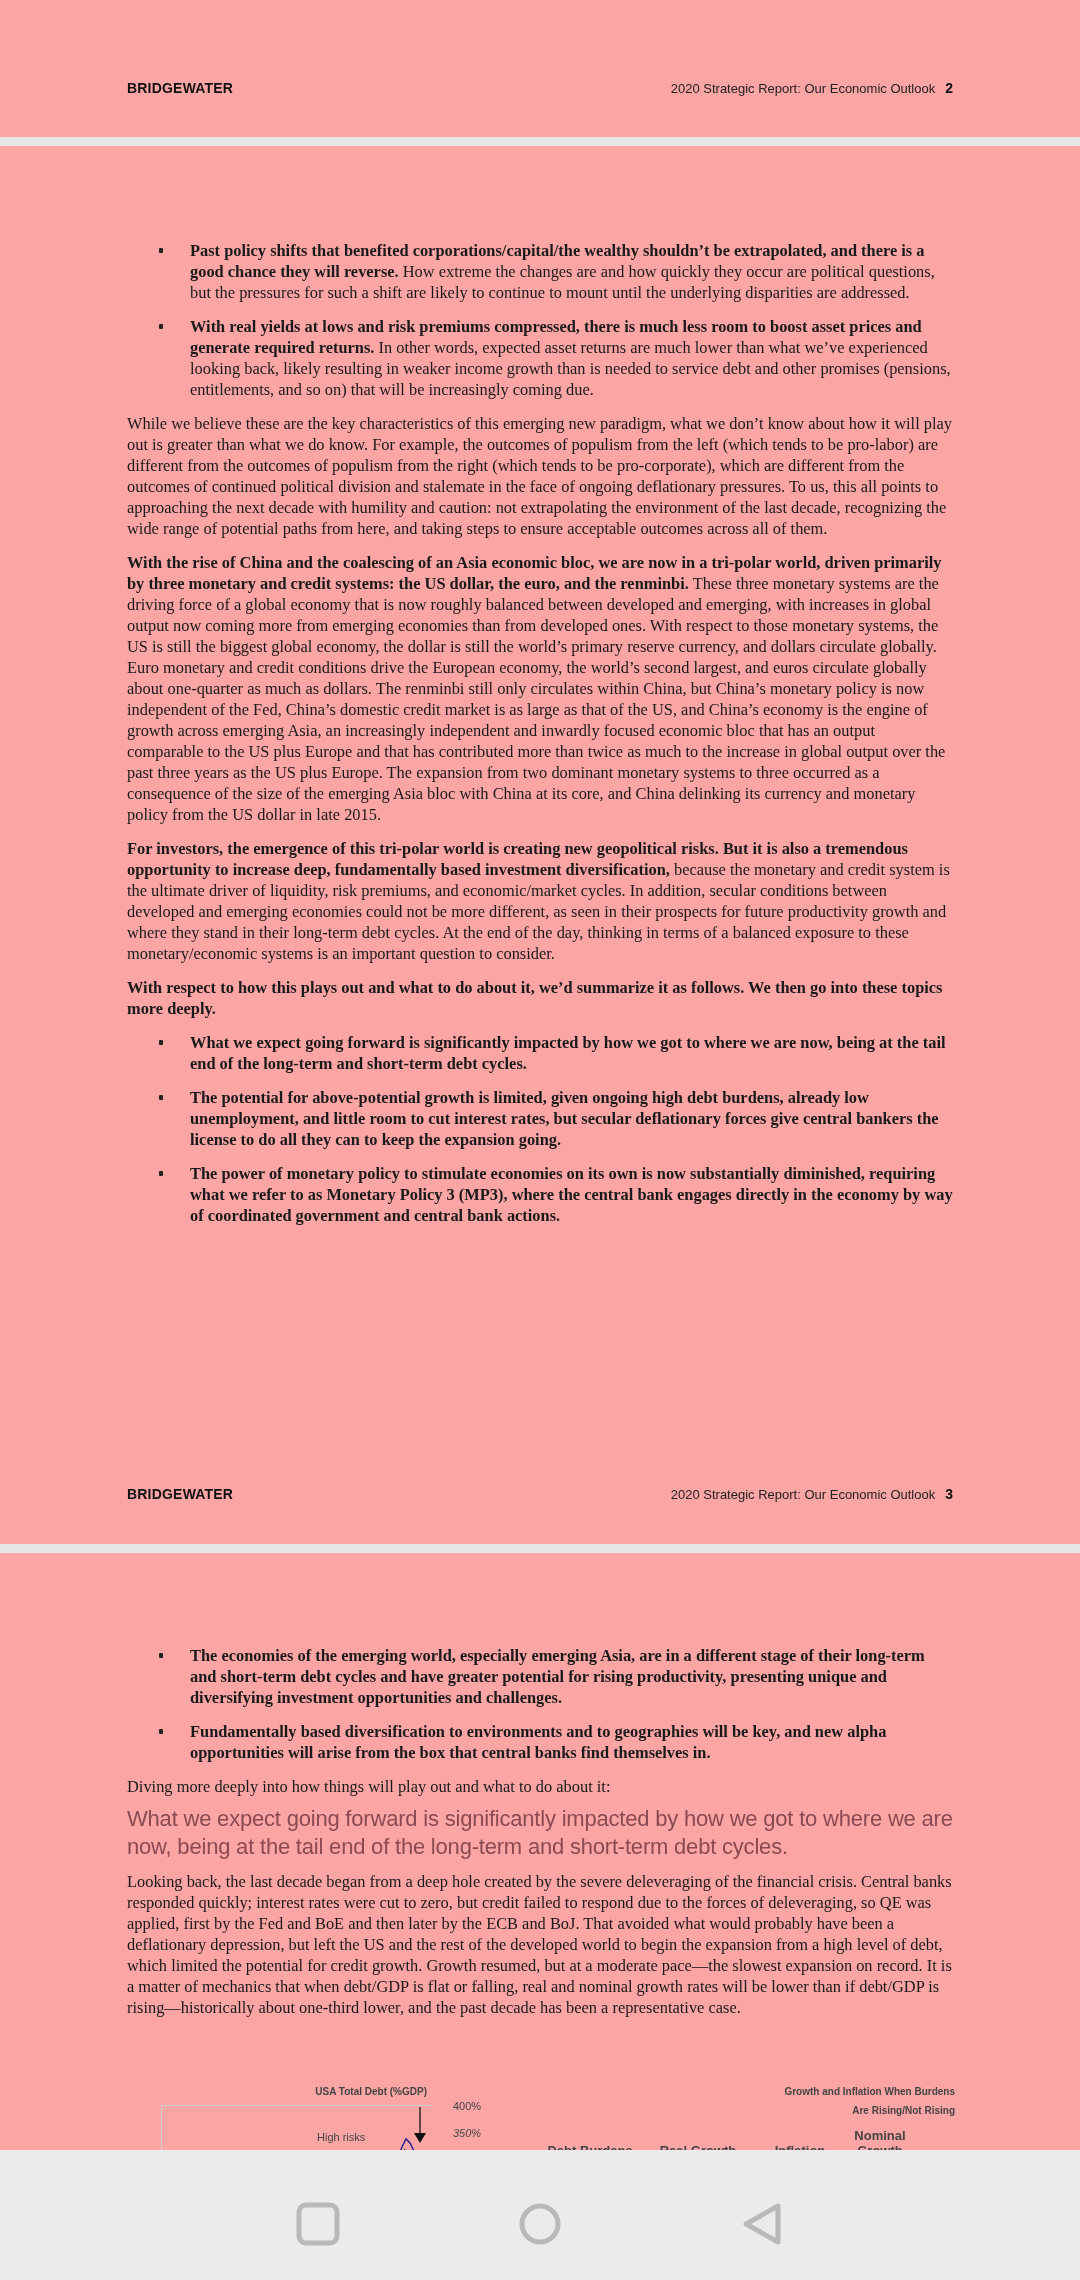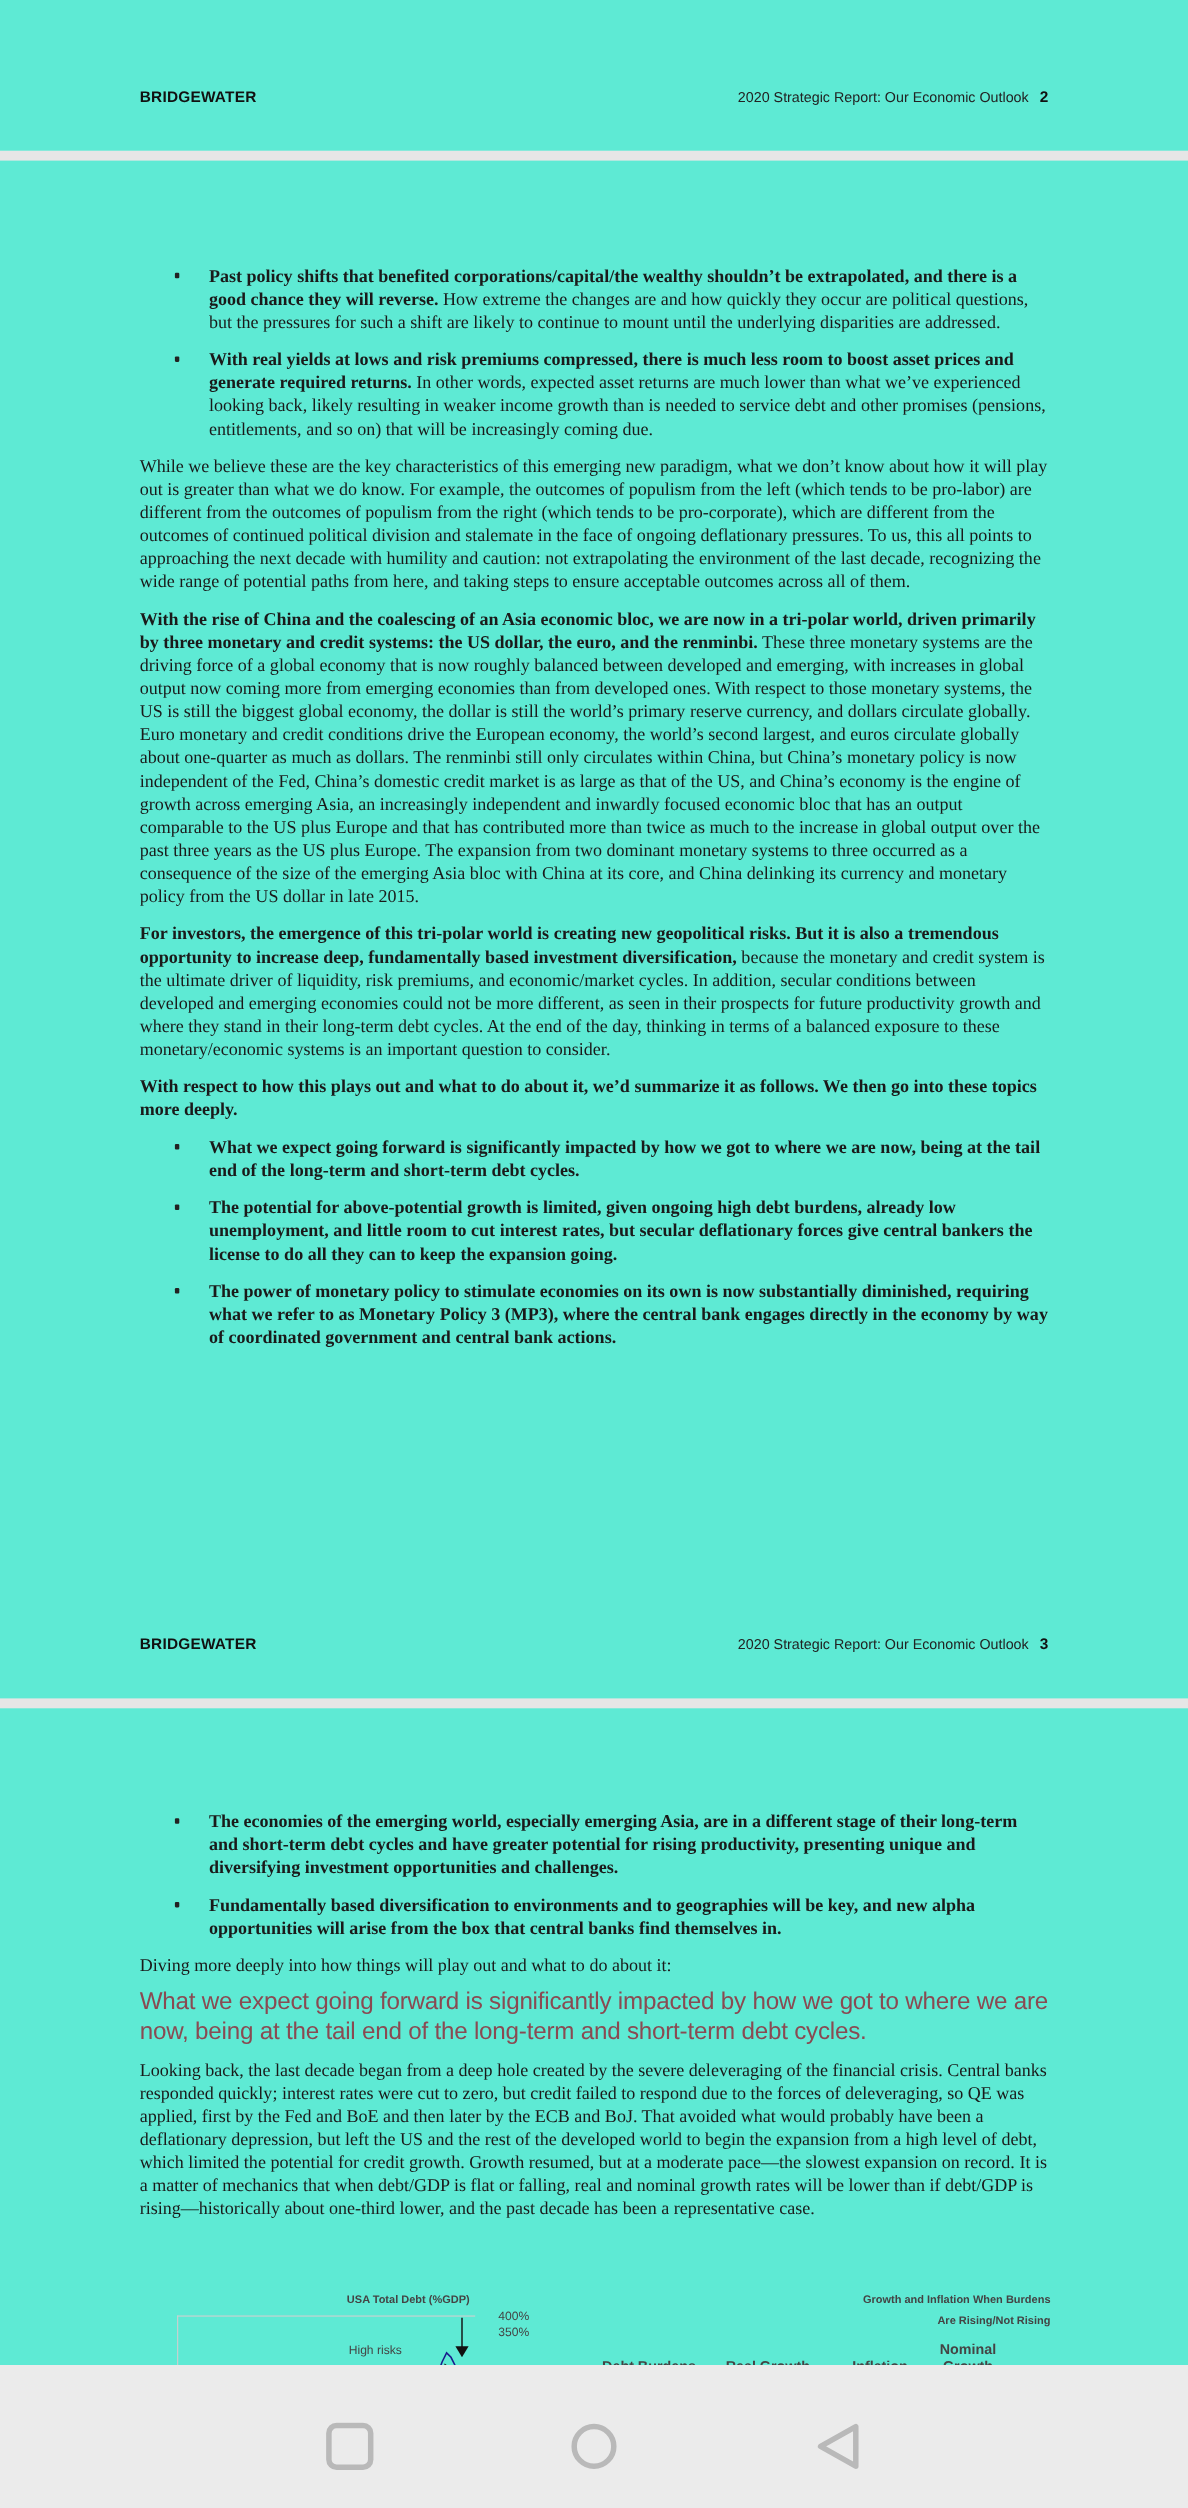--- a/index.html
+++ b/index.html
@@ -1,21 +1,21 @@
 <!DOCTYPE html>
 <html><head>
 <meta charset="utf-8">
 <style>
   html, body { margin: 0; padding: 0; }
   body {
     width: 1080px; height: 2280px; overflow: hidden; position: relative;
     background: #ffffff; color: #1a1a1a;
     font-family: "Liberation Serif", "DejaVu Serif", serif;
   }
-  .viewer { position: absolute; left: 0; top: 0; width: 1080px; height: 2150px; overflow: hidden; background: #5eead4; }
+  .viewer { position: absolute; left: 0; top: 0; width: 1080px; height: 2150px; overflow: hidden; background: #fca5a5; }
   .page-header {
     position: absolute; left: 127px; right: 127px; height: 30px;
     display: flex; align-items: center; justify-content: space-between;
   }
   .brand {
     font-family: "Liberation Sans", "DejaVu Sans", sans-serif;
     font-weight: bold; font-size: 14px; letter-spacing: 0.2px; color: #111;
   }
   .hdr-right { display: flex; align-items: center; gap: 10px; font-family: "Liberation Sans", "DejaVu Sans", sans-serif; font-size: 13px; color: #222; }
   .hdr-page { font-weight: bold; font-size: 14px; color: #111; }
@@ -89,21 +89,21 @@
     <p style="margin-bottom:8px;">Diving more deeply into how things will play out and what to do about it:</p>
     <h2 class="section-heading">What we expect going forward is significantly impacted by how we got to where we are now, being at the tail end of the long-term and short-term debt cycles.</h2>
     <p>Looking back, the last decade began from a deep hole created by the severe deleveraging of the financial crisis. Central banks responded quickly; interest rates were cut to zero, but credit failed to respond due to the forces of deleveraging, so QE was applied, first by the Fed and BoE and then later by the ECB and BoJ. That avoided what would probably have been a deflationary depression, but left the US and the rest of the developed world to begin the expansion from a high level of debt, which limited the potential for credit growth. Growth resumed, but at a moderate pace—the slowest expansion on record. It is a matter of mechanics that when debt/GDP is flat or falling, real and nominal growth rates will be lower than if debt/GDP is rising—historically about one-third lower, and the past decade has been a representative case.</p>
   </div>
 
   <div class="charts">
     <div style="position:absolute; left:0; top:0; width:360px; height:80px;">
       <div class="chart-title" style="position:absolute; left:0; width:300px; top:0;">USA Total Debt (%GDP)</div>
       <div style="position:absolute; left:34px; top:22px; width:270px; height:60px; border-top:1px solid #cfcfcf; border-left:1px solid #cfcfcf;"></div>
       <span class="small-label" style="left:326px; top:17px;">400%</span>
-      <span class="small-label" style="left:326px; top:32px;">350%</span>
+      <span class="small-label" style="left:326px; top:44px;font-style:italic;">350%</span>
       <span class="small-label" style="left:190px; top:48px;">High risks</span>
       <svg style="position:absolute; left:265px; top:20px;" width="60" height="62">
         <path d="M4 60 L10 44 L14 36 L18 40 L22 48 L30 52 L40 52" fill="none" stroke="#1a1a8c" stroke-width="1.4"></path>
         <path d="M12 46 L22 54 L34 57" fill="none" stroke="#222" stroke-width="1"></path>
         <line x1="28" y1="4" x2="28" y2="32" stroke="#111" stroke-width="1.3"></line>
         <path d="M22 30 L34 30 L28 40 Z" fill="#111"></path>
       </svg>
     </div>
     <div style="position:absolute; left:400px; top:0; width:428px; height:80px;">
       <div class="chart-title" style="position:absolute; left:0; width:428px; top:0;">Growth and Inflation When Burdens</div>

